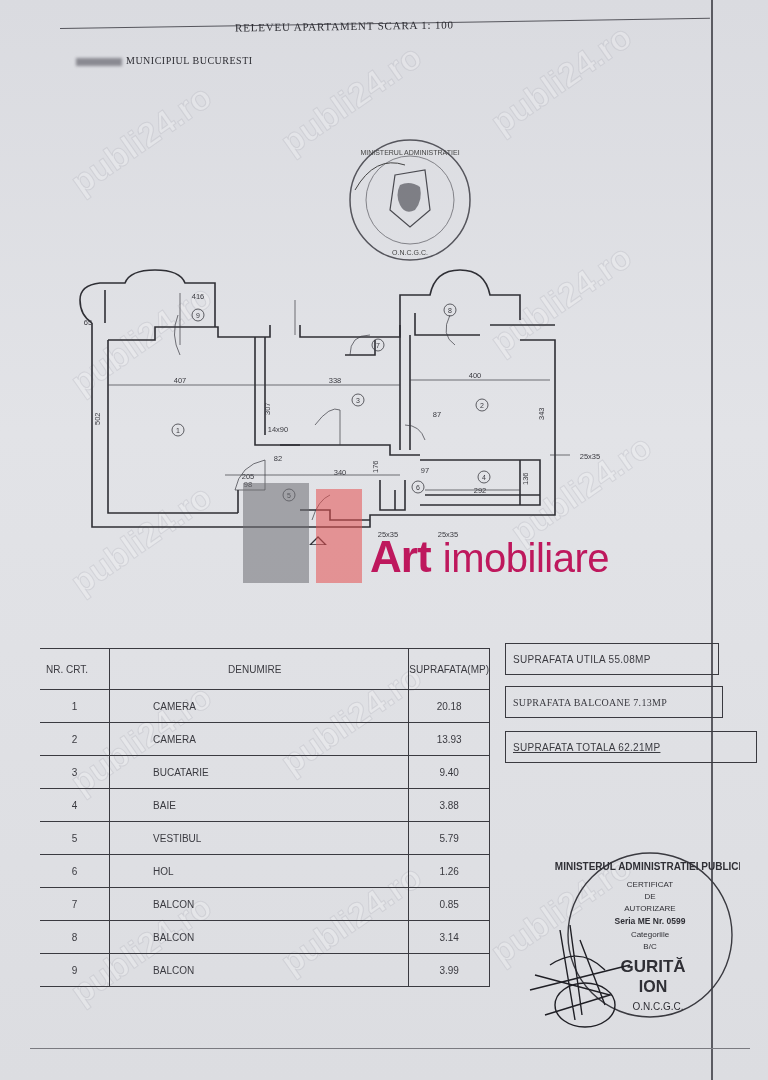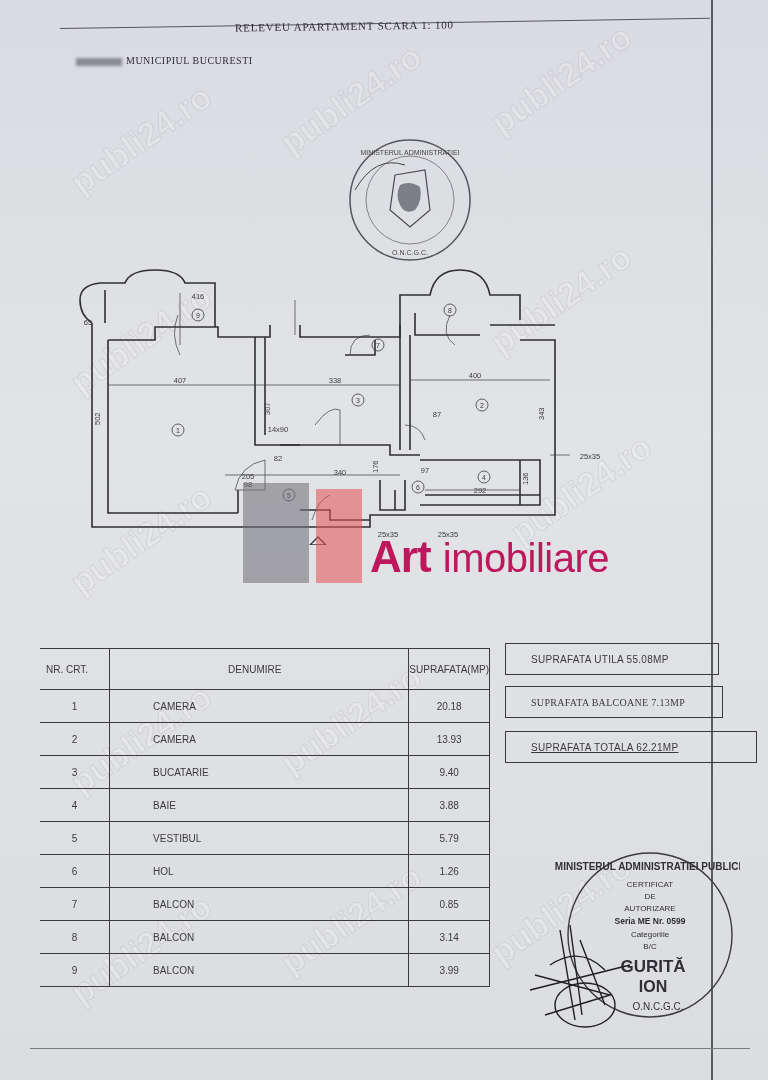--- a/index.html
+++ b/index.html
@@ -19,21 +19,21 @@
   .logo-text b{font-weight:bold;letter-spacing:-1px;}
   .logo-text span{font-weight:normal;font-size:40px;letter-spacing:-0.5px;}
   table.areas{position:absolute;left:40px;top:648px;width:450px;border-collapse:collapse;font-size:10px;color:#3a3a40;}
   table.areas td{border-top:1.5px solid #3a3a40;border-bottom:1.5px solid #3a3a40;height:32px;padding:0;}
   table.areas td.c1{width:72px;text-align:center;border-right:1.5px solid #3a3a40;margin-left:48px;}
   table.areas td.c2{width:208px;padding-left:43px;border-right:1.5px solid #3a3a40;}
   table.areas td.c3{text-align:center;border-right:1.5px solid #3a3a40;}
   table.areas tr.hdr td{height:40px;}
   table.areas tr.hdr td.c1{text-align:left;padding-left:6px;}
   table.areas tr.hdr td.c2{padding-left:118px;}
-  .sumbox{position:absolute;left:505px;width:214px;height:32px;border:1.5px solid #3a3a40;font-size:10px;color:#3a3a40;line-height:32px;padding-left:25px;box-sizing:border-box;letter-spacing:0.3px;}
+  .sumbox{position:absolute;left:505px;width:214px;height:32px;border:1.5px solid #3a3a40;font-size:10px;color:#3a3a40;line-height:32px;padding-left:7px;box-sizing:border-box;letter-spacing:0.3px;}
   .stamp-bottom{position:absolute;left:520px;top:845px;width:220px;height:190px;}
   .wm{position:absolute;font-size:34px;font-weight:bold;color:rgba(255,255,255,0.22);transform:rotate(-35deg);-webkit-text-stroke:1px rgba(160,160,170,0.25);pointer-events:none;white-space:nowrap;}
 </style>
 </head>
 <body>
 
 <div class="paper"></div>
 
 <div class="wm" style="left:60px;top:120px;">publi24.ro</div>
 <div class="wm" style="left:270px;top:80px;">publi24.ro</div>

